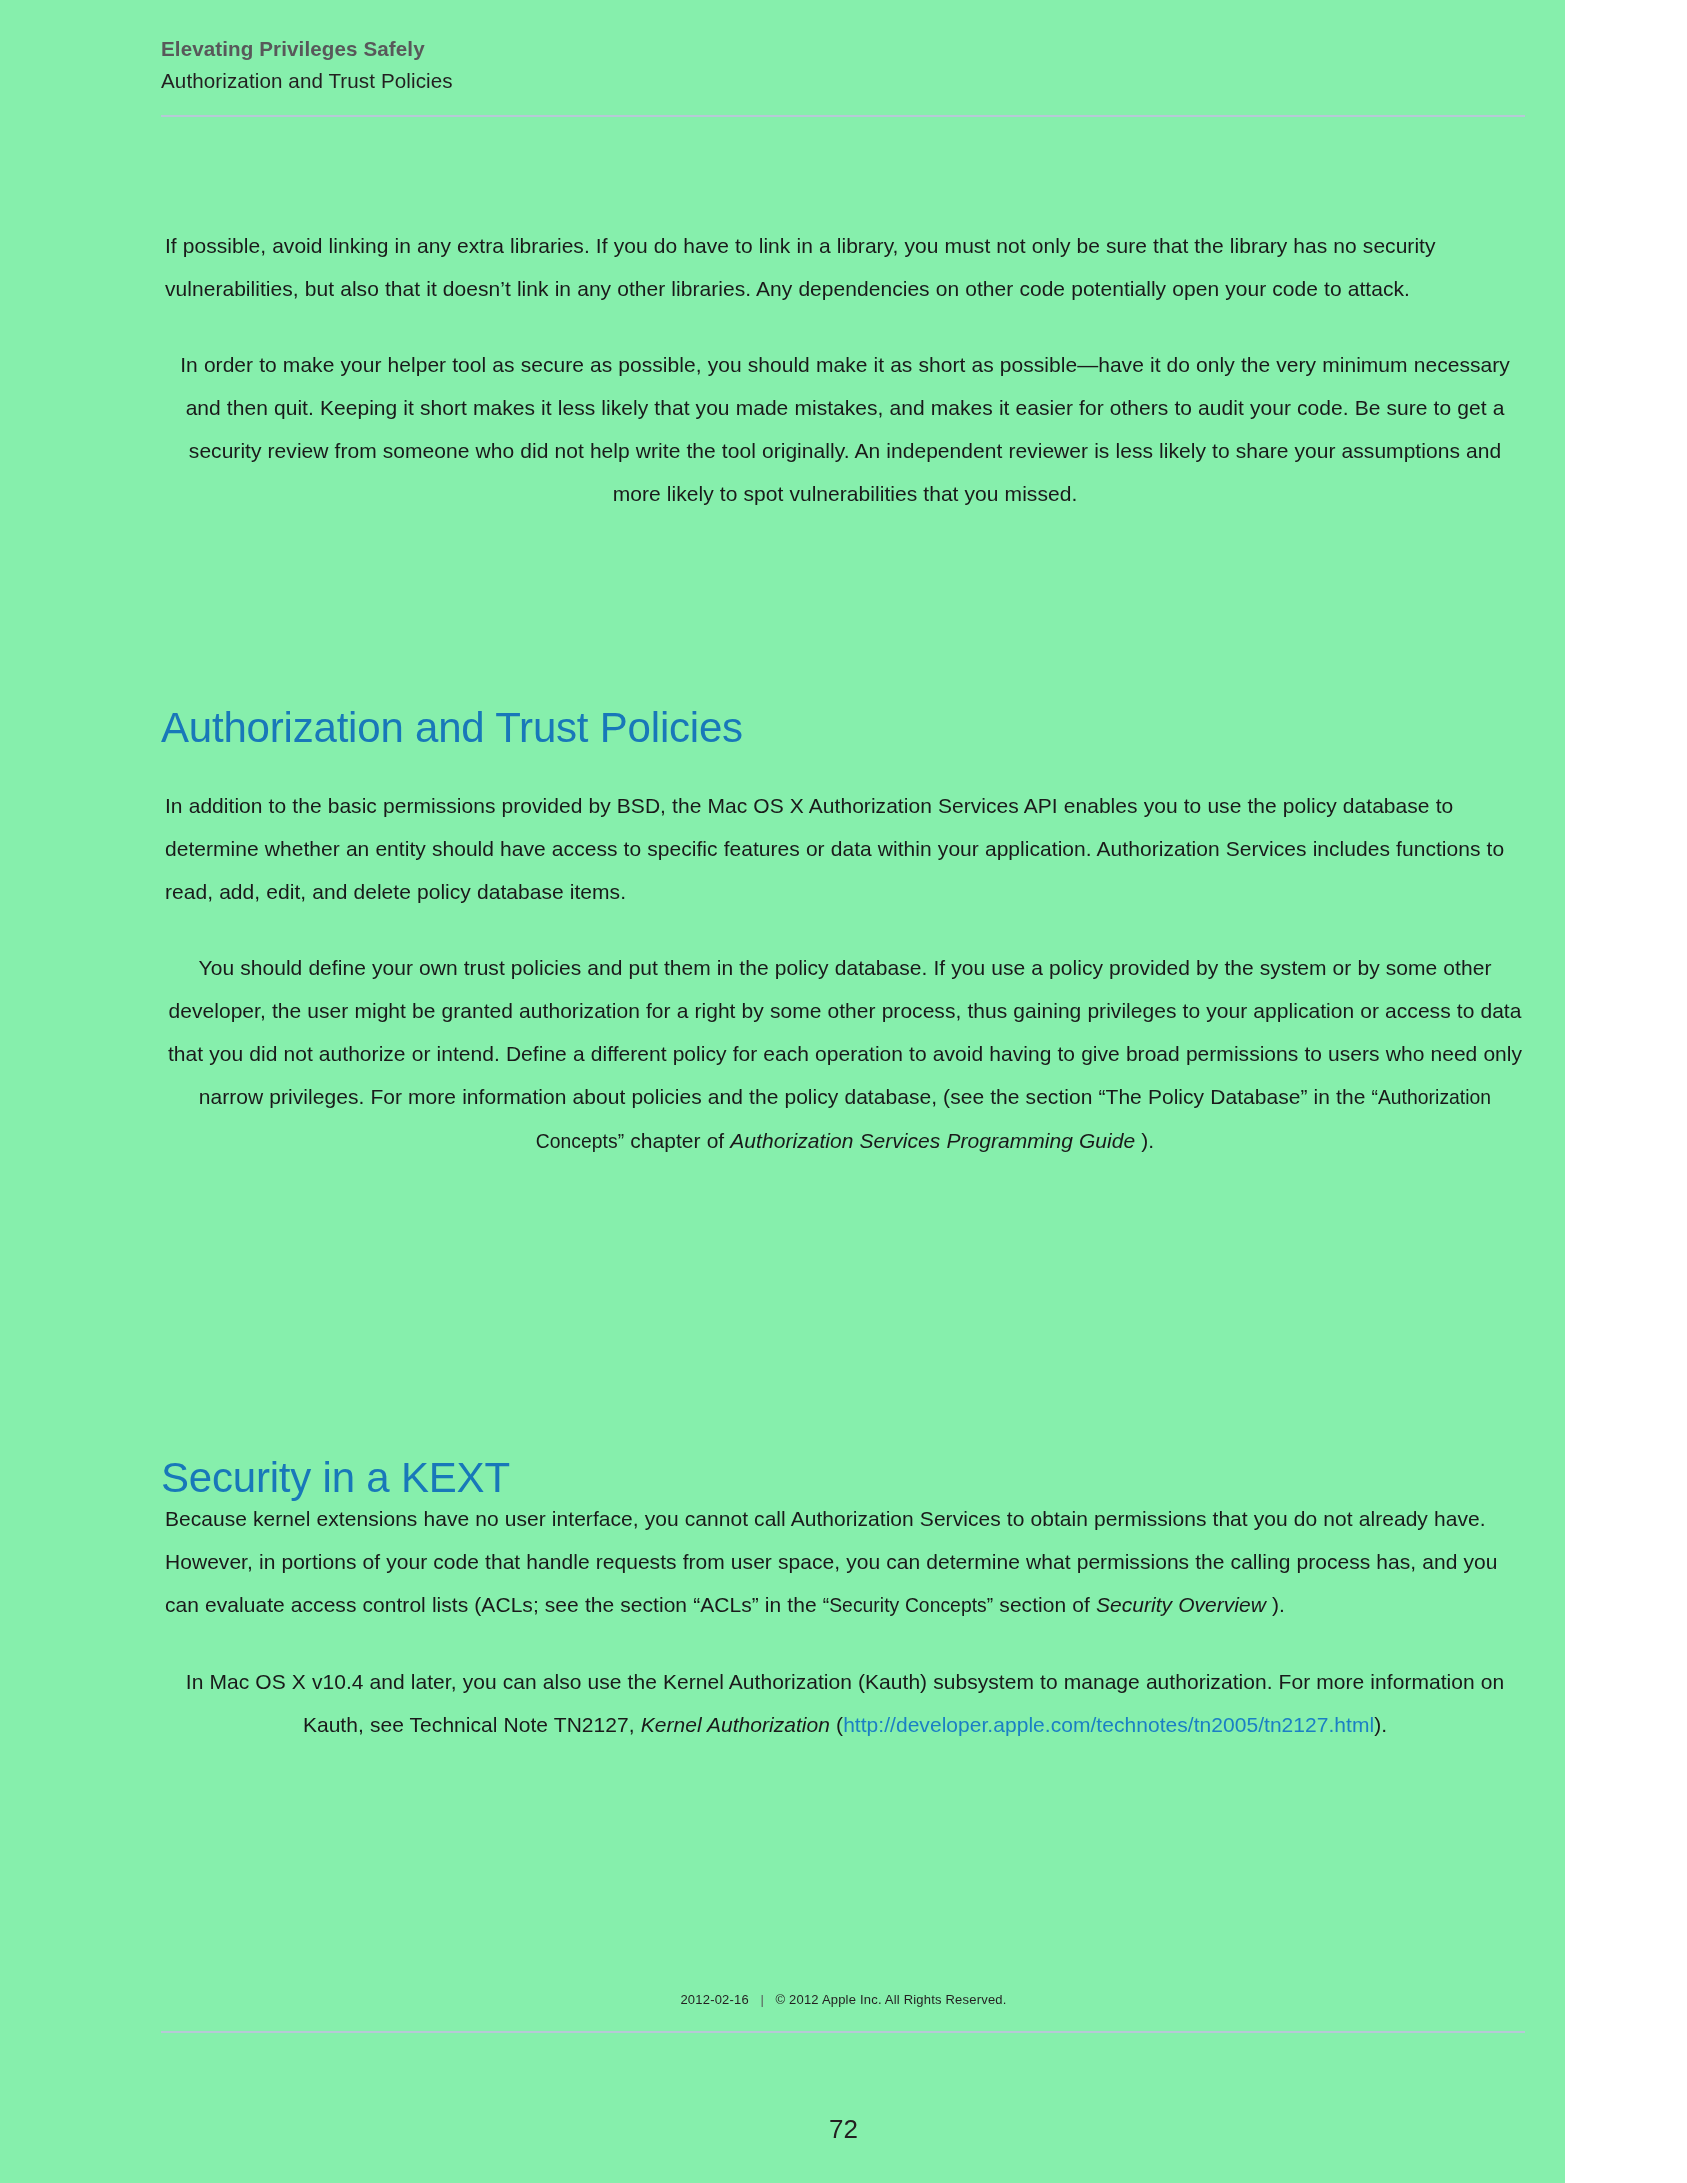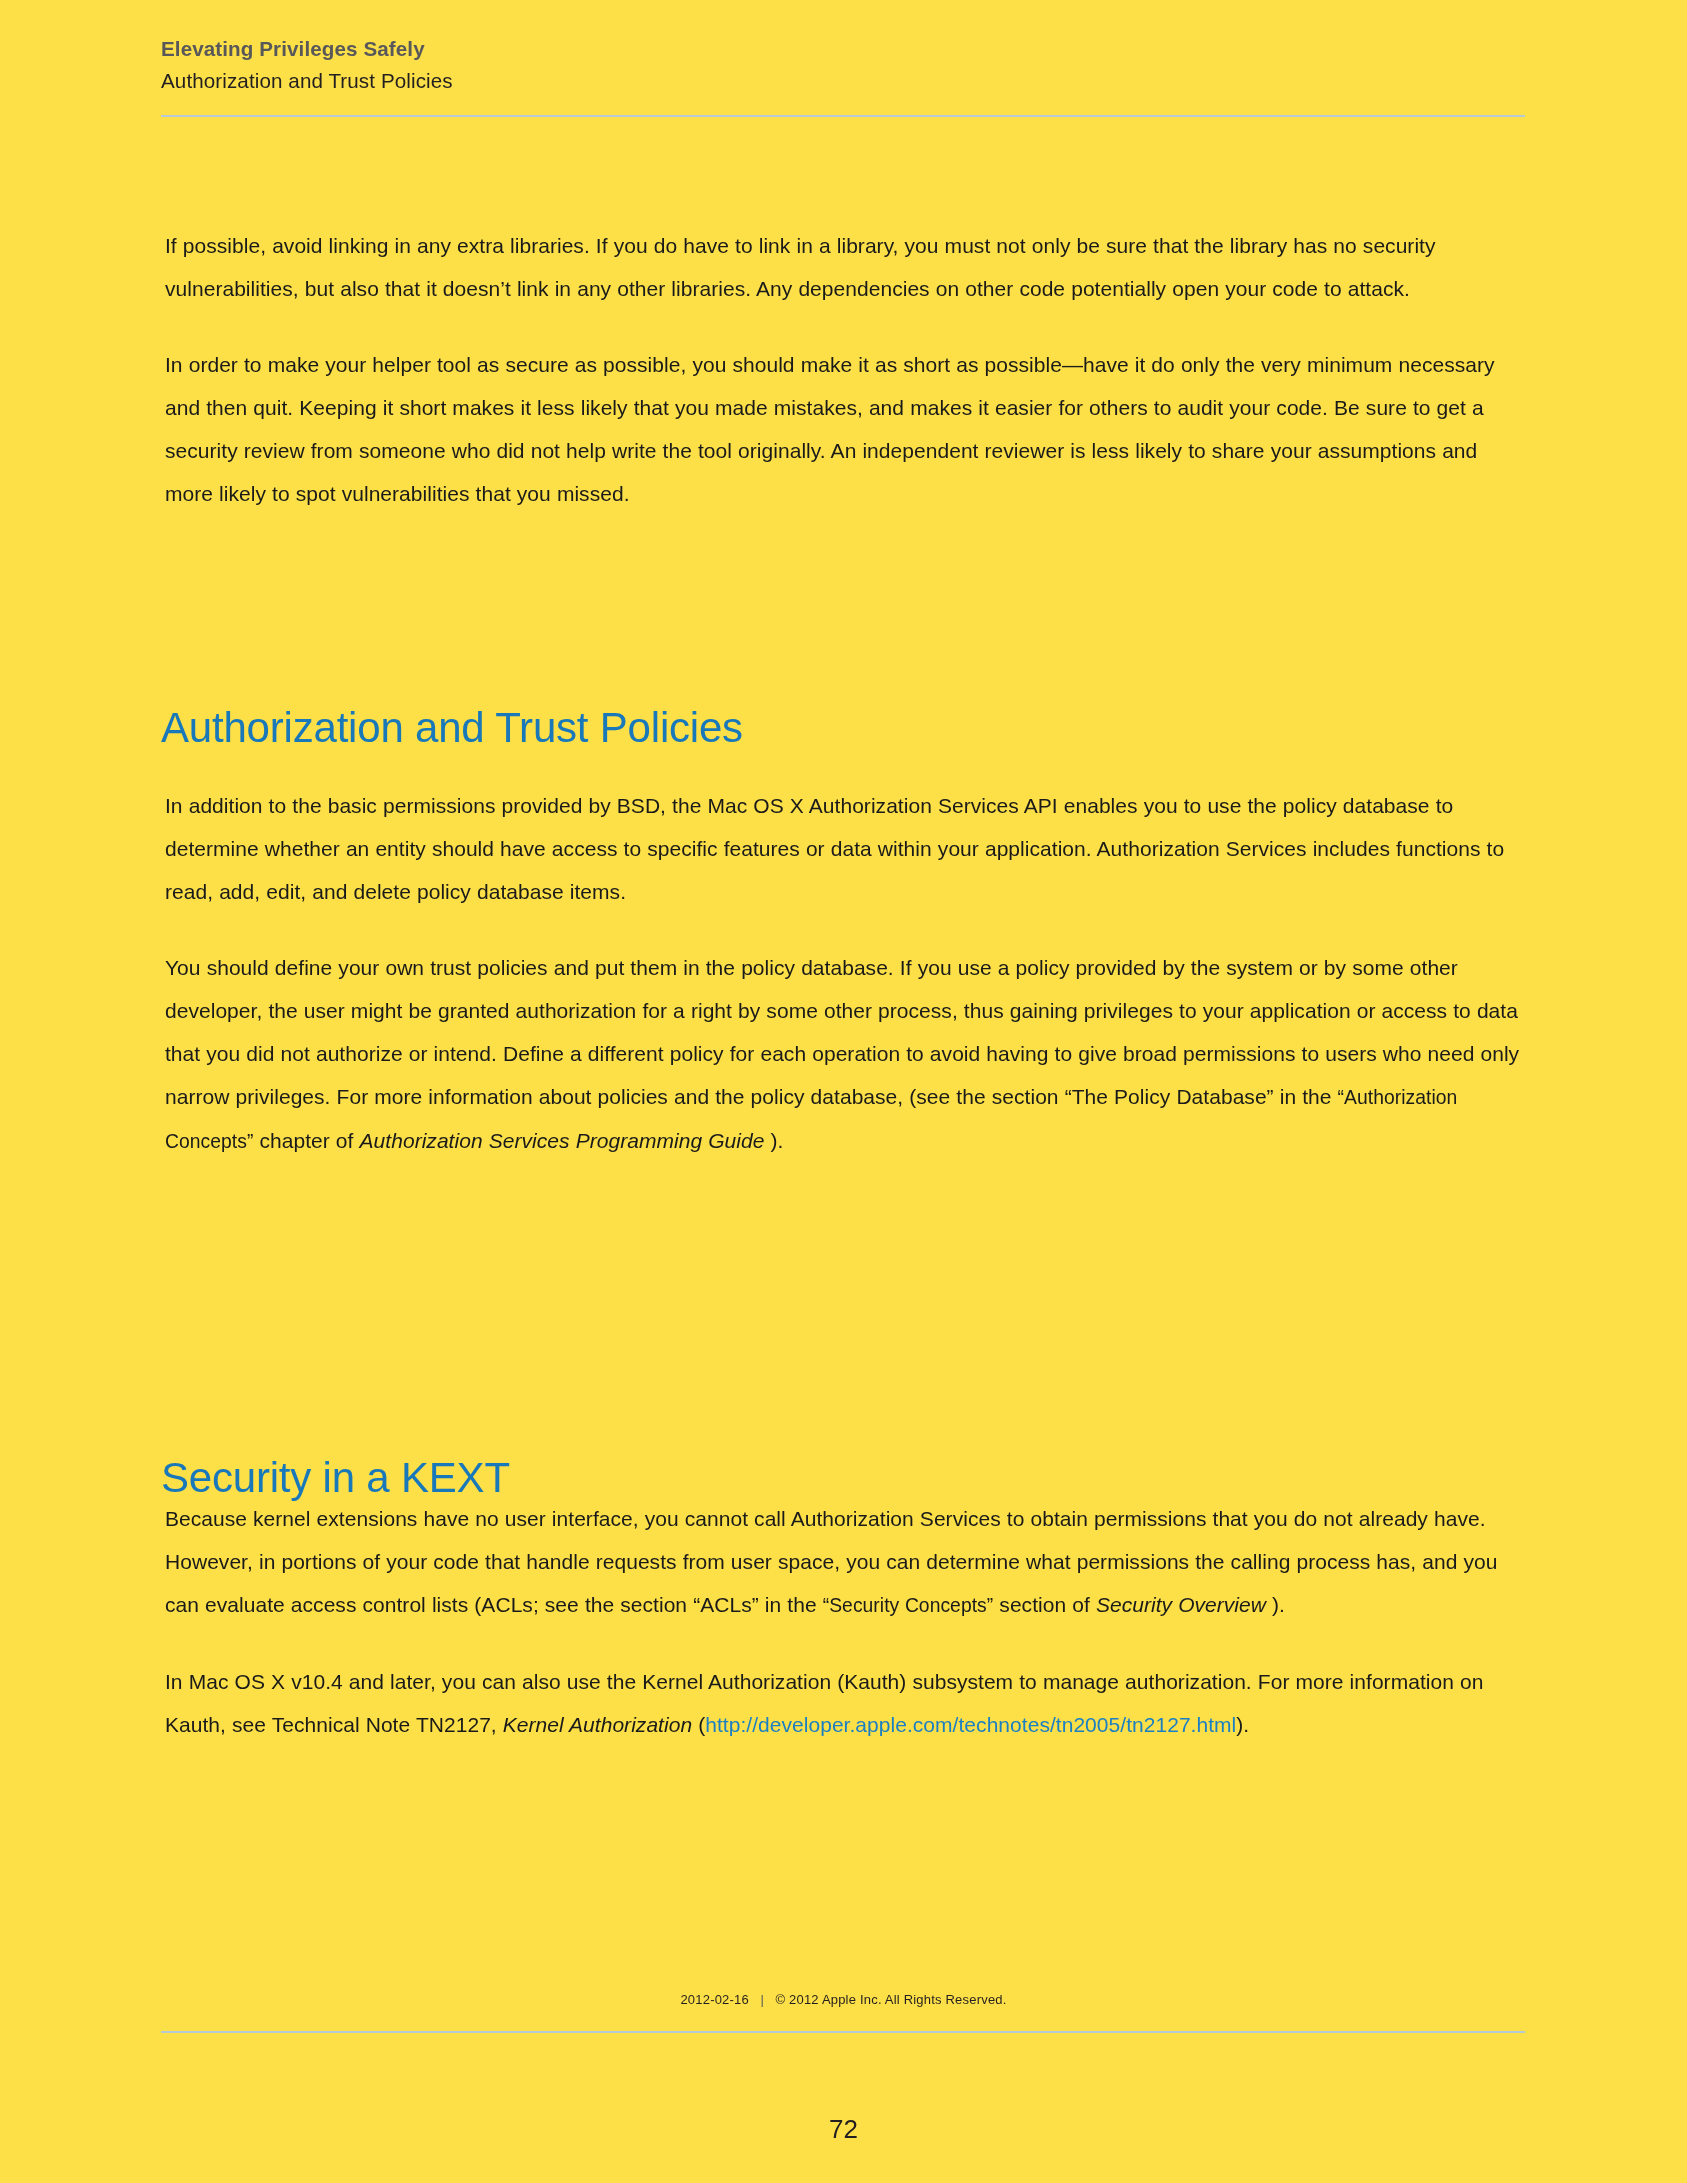--- a/index.html
+++ b/index.html
@@ -6,23 +6,23 @@
     margin: 0;
     padding: 0;
     background: #ffffff;
   }
   body {
     font-family: "Liberation Sans", sans-serif;
     -webkit-font-smoothing: antialiased;
   }
   .page {
     position: relative;
-    width: 1687px;
+    width: 1565px;
     height: 2183px;
-    background: #fde047;
+    background: #86efac;
     box-sizing: border-box;
     overflow: hidden;
   }
   .content-col {
     position: absolute;
     left: 161px;
     width: 1364px;
   }
 
   
@@ -61,21 +61,21 @@
   }
   p.body {
     font-size: 21px;
     line-height: 43px;
     color: #1a1a1a;
     margin: 0 0 33px 4px;
     text-align: left;
     letter-spacing: 0.04px;
     word-spacing: 0.2px;
   }
-  p.body:last-child { margin-bottom: 0; }
+  p.body:last-child { margin-bottom: 0; text-align: center; }
 
   .em { font-style: italic; }
   .lnk { color: #1b7fc4; }
   .smallquote { font-size: 0.92em; }
 
   
   h1.sect {
     font-size: 42px;
     font-weight: normal;
     color: #1878b9;

